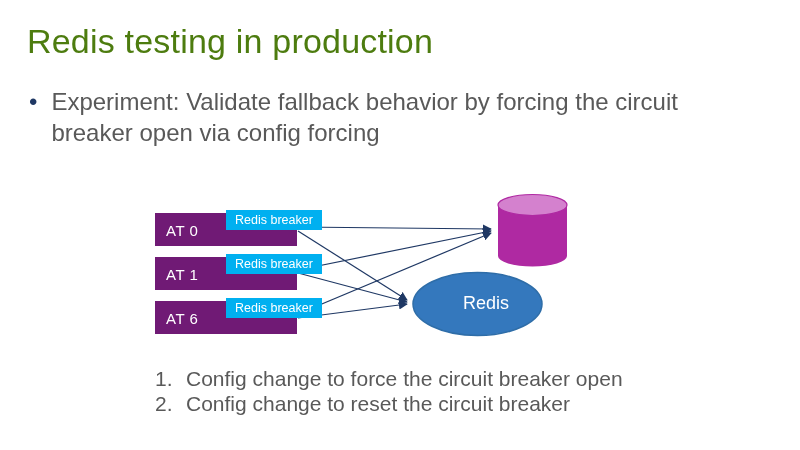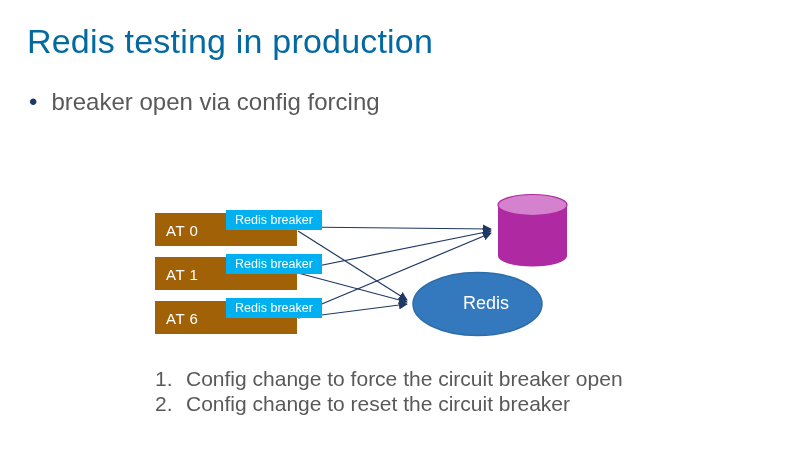--- a/index.html
+++ b/index.html
@@ -12,21 +12,21 @@
     font-family: "Liberation Sans", sans-serif;
   }
 
   .title {
     position: absolute;
     left: 27px;
     top: 22px;
     font-size: 34px;
     font-weight: 300;
     letter-spacing: 0.2px;
-    color: #0369a1;
+    color: #4d7c0f;
     white-space: nowrap;
   }
 
   .bullet {
     position: absolute;
     left: 29px;
     top: 86px;
     display: flex;
     align-items: flex-start;
   }
@@ -44,21 +44,21 @@
   }
 
   .diagram { position: absolute; inset: 0; }
   .diagram svg { position: absolute; left: 0; top: 0; }
 
   .at-box {
     position: absolute;
     left: 155px;
     width: 142px;
     height: 33px;
-    background: #a16207;
+    background: #701a75;
   }
   .at-box .at-label {
     position: absolute;
     left: 11px;
     top: 50%;
     transform: translateY(-50%);
     color: #ffffff;
     font-size: 15px;
     letter-spacing: 0.5px;
   }
@@ -102,20 +102,21 @@
 </head>
 <body>
 
 <div class="slide">
 
   <div class="title">Redis testing in production</div>
 
   <div class="bullet">
     <span class="dot">•</span>
     <div class="bullet-lines">
+      <div>Experiment: Validate fallback behavior by forcing the circuit</div>
       <div>breaker open via config forcing</div>
     </div>
   </div>
 
   <div class="diagram">
 
     <svg width="800" height="450" viewBox="0 0 800 450">
       <defs>
         <marker id="arrow" viewBox="0 0 10 10" refX="9" refY="5" markerWidth="7.5" markerHeight="7.5" orient="auto">
           <path d="M0,0 L10,5 L0,10 z" fill="#1F3864"></path>

